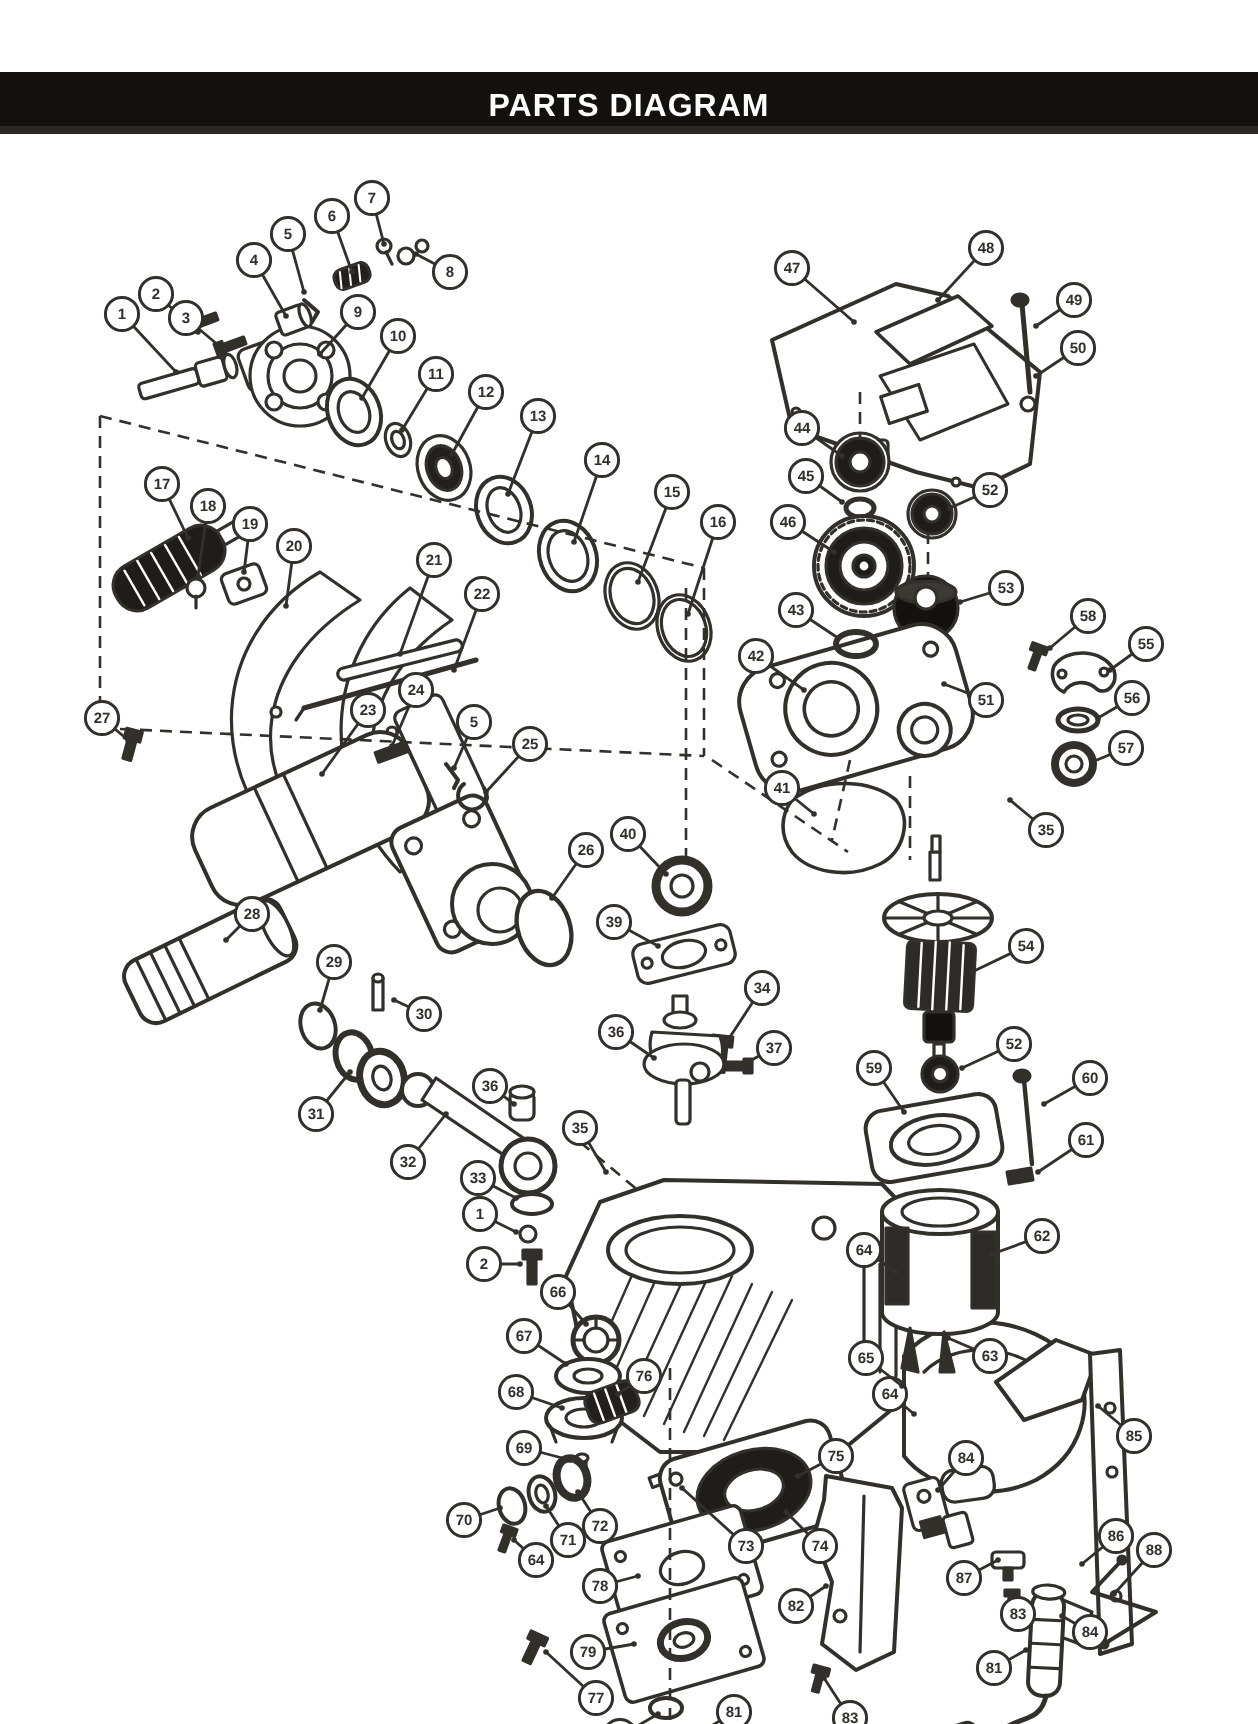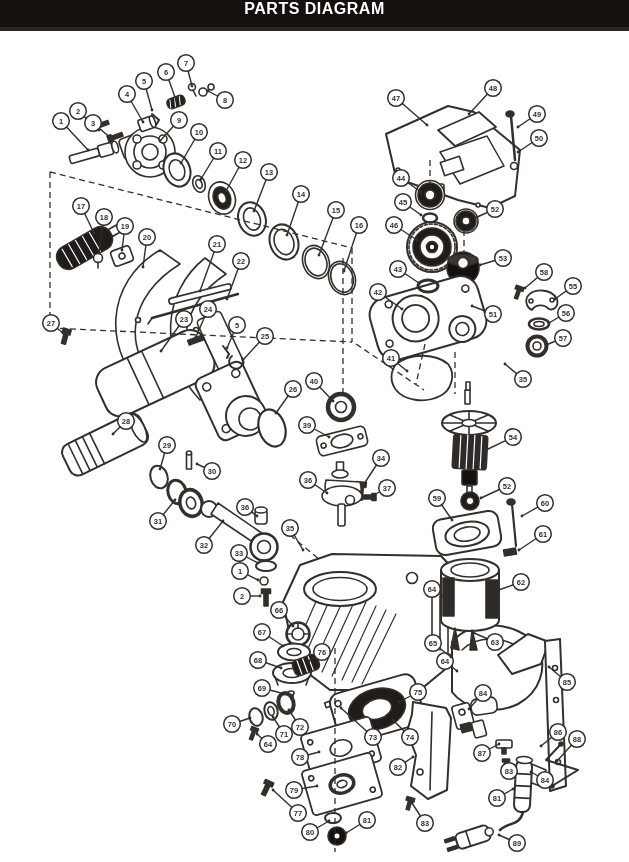--- a/index.html
+++ b/index.html
@@ -1,18 +1,18 @@
 <!DOCTYPE html>
 <html><head>
 <meta charset="utf-8">
 <style>
   html,body{margin:0;padding:0;background:#ffffff;}
   body{width:629px;height:862px;overflow:hidden;font-family:"Liberation Sans",sans-serif;}
   .header{height:27px;background:#13100e;border-bottom:4px solid #2c2826;
-          display:flex;align-items:flex-start;justify-content:center;}
+          display:flex;align-items:flex-end;justify-content:center;margin-top:36px;}
   .header .title{color:#ffffff;font-weight:bold;font-size:16px;letter-spacing:.5px;}
   .stage{position:relative;width:629px;height:831px;background:#ffffff;}
   svg{display:block;}
   text.balloon-num{font-family:"Liberation Sans",sans-serif;font-weight:bold;}
 </style>
 </head>
 <body>
 
 <div class="header" style="background: rgb(19, 16, 14);">
   <span class="title" style="color: rgb(255, 255, 255);">PARTS DIAGRAM</span>

